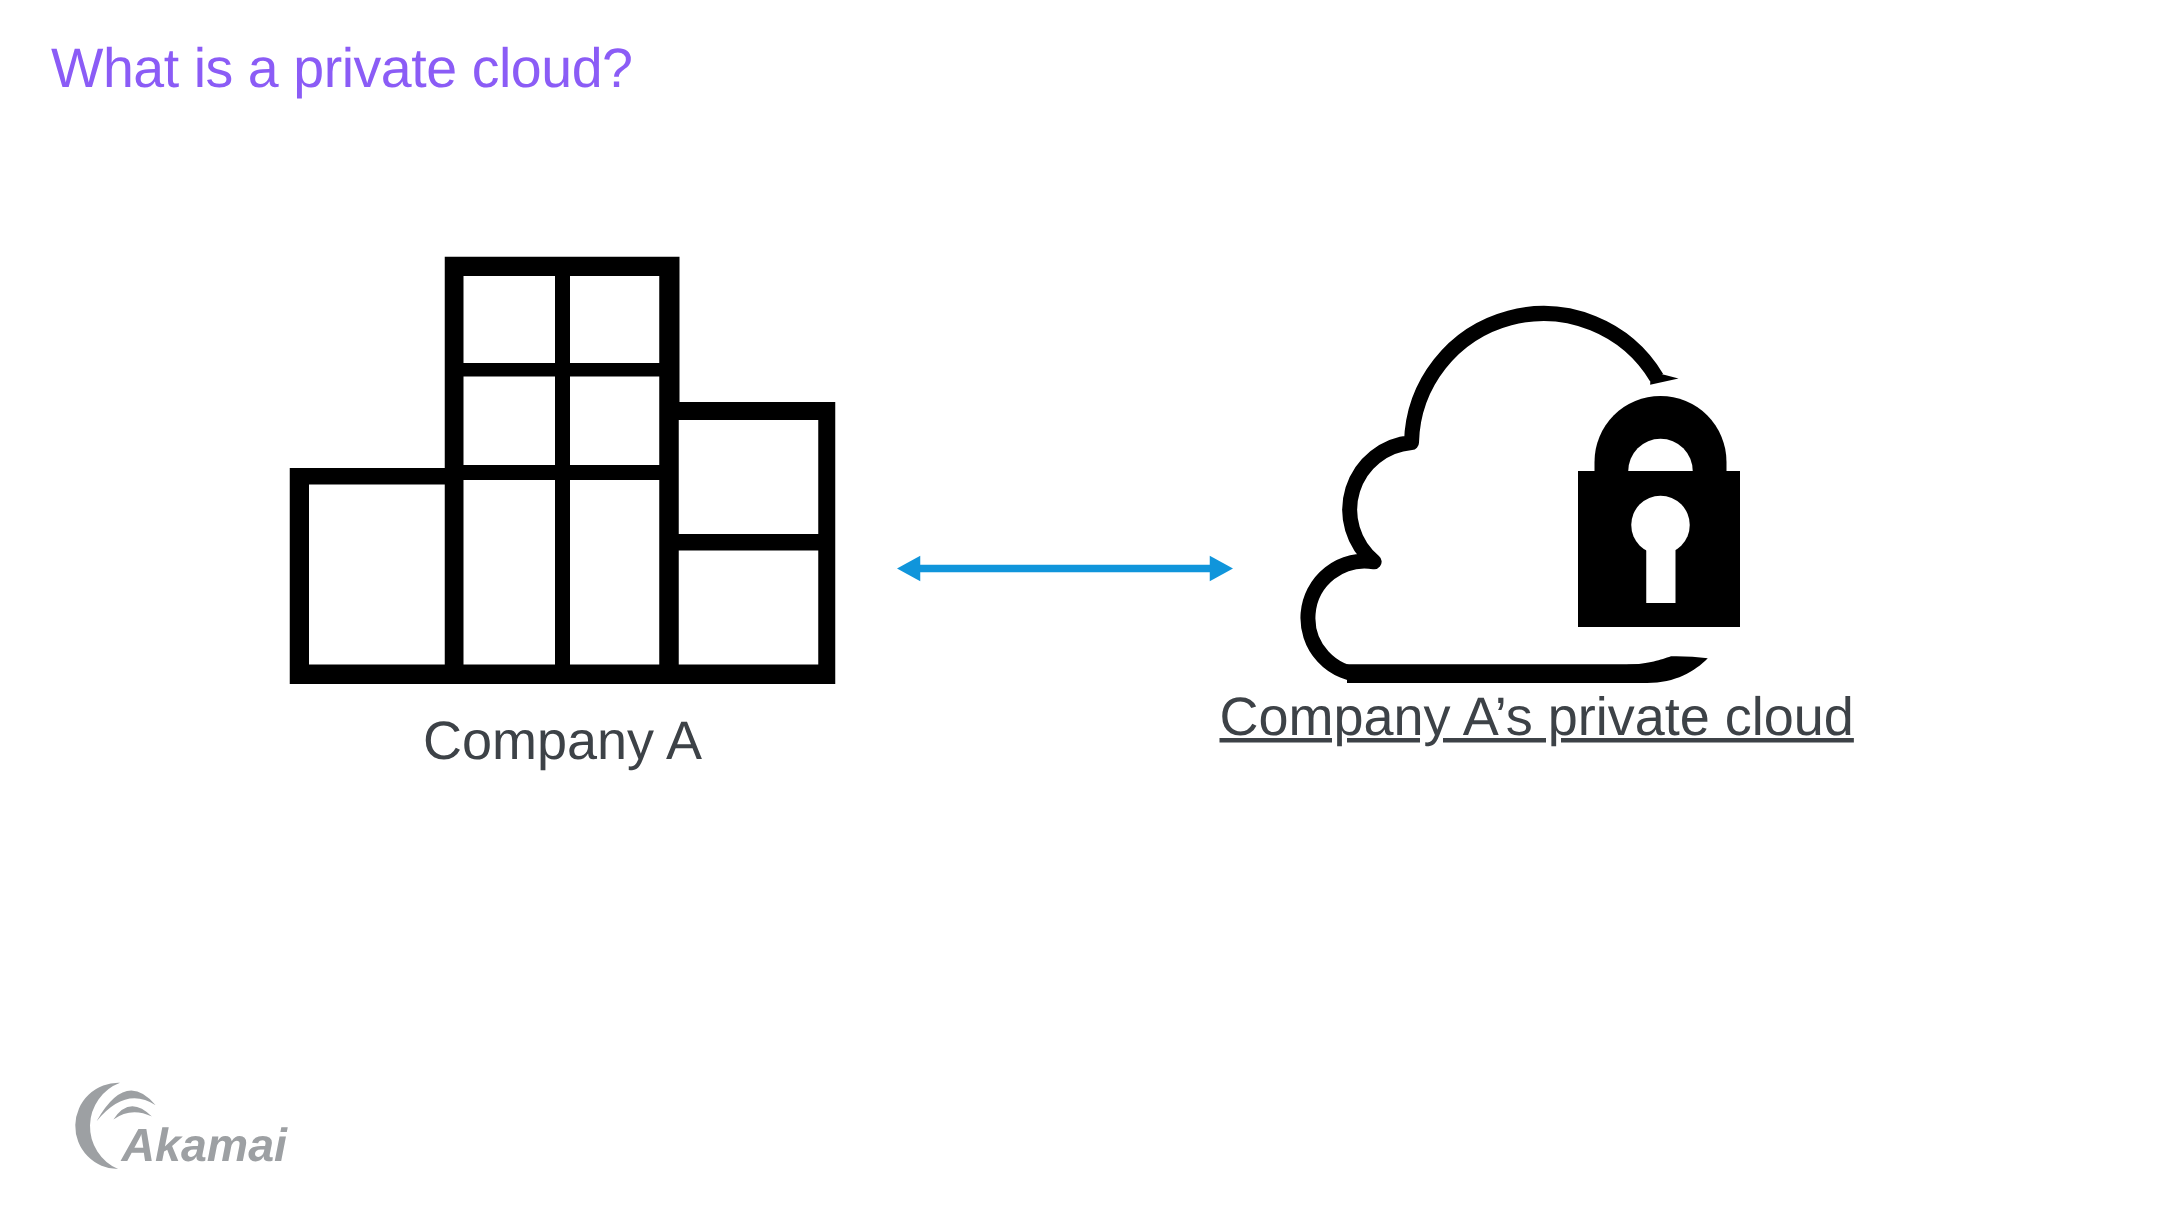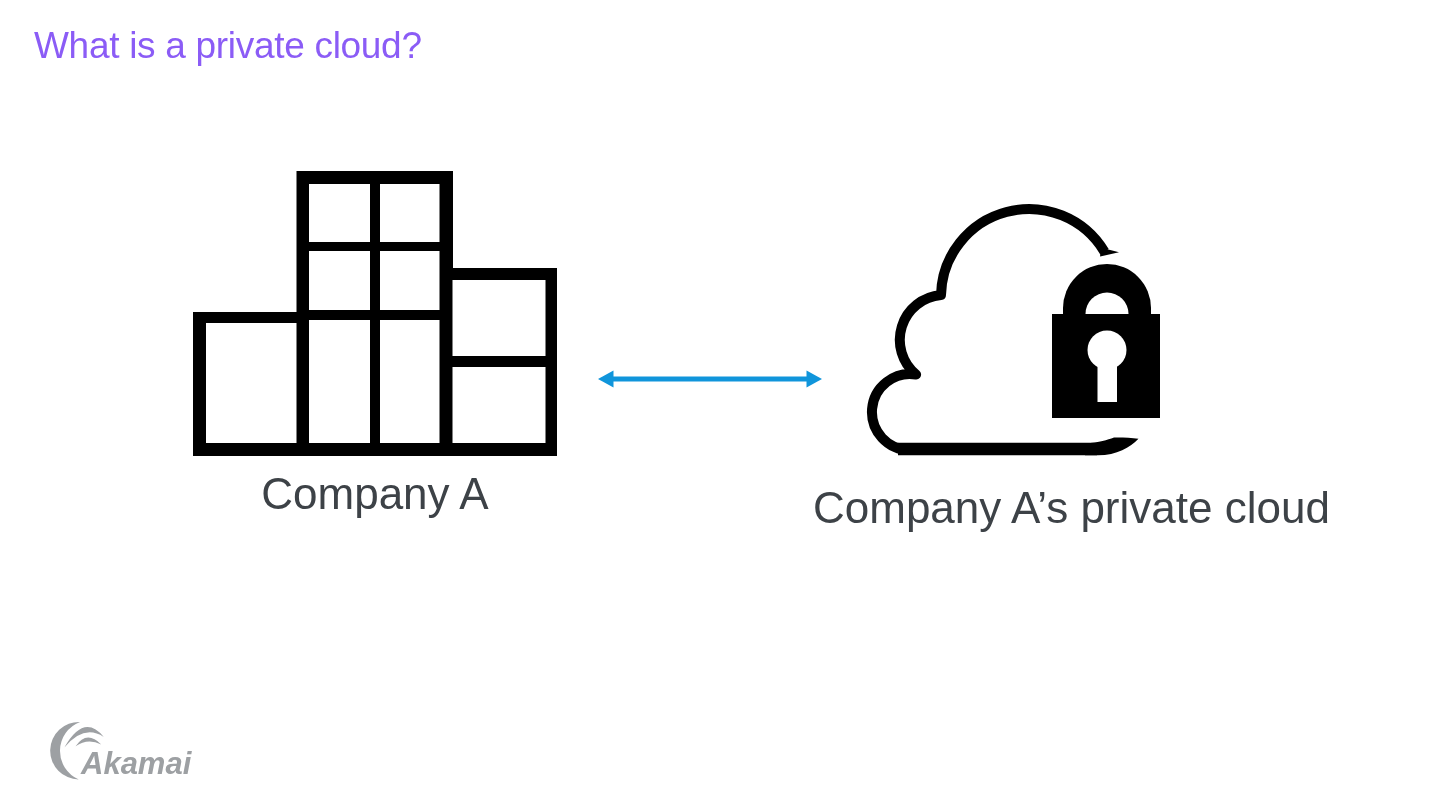--- a/index.html
+++ b/index.html
@@ -1,18 +1,18 @@
 <!DOCTYPE html>
 <html><head>
 <meta charset="utf-8">
 <style>
 html,body{margin:0;padding:0;width:1440px;height:810px;background:#ffffff;overflow:hidden;}
 body{font-family:"Liberation Sans",sans-serif;position:relative;}
 .title{position:absolute;left:34px;top:27px;font-size:37px;line-height:37px;letter-spacing:-0.3px;color:#8b5cf6;white-space:nowrap;}
-.lbl{position:absolute;font-size:44px;line-height:32px;color:#3d4247;white-space:nowrap;text-align:center;}
+.lbl{position:absolute;font-size:36px;line-height:32px;color:#3d4247;white-space:nowrap;text-align:center;}
 svg{position:absolute;display:block;}
 </style>
 </head>
 <body>
 <div class="title">What is a private cloud?</div>
 
 <svg style="left:193px;top:171px;" width="364" height="285" viewBox="0 0 364 285">
   <g fill="#000000">
     <rect x="103.5" y="0" width="156.5" height="285"></rect>
     <rect x="0" y="141" width="104" height="144"></rect>
@@ -52,21 +52,21 @@
     <path d="M 1063 316 L 1063 308 A 44 44 0 0 1 1151 308 L 1151 316 Z" fill="#000"></path>
     <path d="M 1085.5 314 A 21.5 21.5 0 0 1 1128.5 314 Z" fill="#fff"></path>
 
     <rect x="1052" y="314" width="108" height="104" fill="#000"></rect>
     <circle cx="1107" cy="350" r="19.5" fill="#fff"></circle>
     <rect x="1097.5" y="350" width="19.5" height="52" fill="#fff"></rect>
   </g>
 </svg>
 
 <div class="lbl" style="left:215px;width:320px;top:478px;">Company A</div>
-<div class="lbl" style="left:813px;width:400px;top:492px;">Company A’s private cloud</div>
+<div class="lbl" style="left:813px;width:400px;top:462px;text-decoration:underline;">Company A’s private cloud</div>
 
 <svg style="left:40px;top:710px;" width="180" height="80" viewBox="40 710 180 80">
   <g fill="#9da0a3">
     <path d="M 80 721.9 A 28.76 28.76 0 1 0 78.75 779.4 A 31.03 31.03 0 0 1 80 721.9 Z"></path>
     <path d="M 64.4 747.5 Q 83.9 712.8 103.75 736.9 Q 83.9 723.8 64.4 747.5 Z"></path>
     <path d="M 75.6 746.3 Q 86.6 729.7 101.25 744.4 Q 87.6 737.7 75.6 746.3 Z"></path>
   </g>
   <text x="81" y="773.8" font-size="31" font-weight="bold" font-style="italic" fill="#9da0a3" font-family="Liberation Sans, sans-serif">Akamai</text>
 </svg>
 

